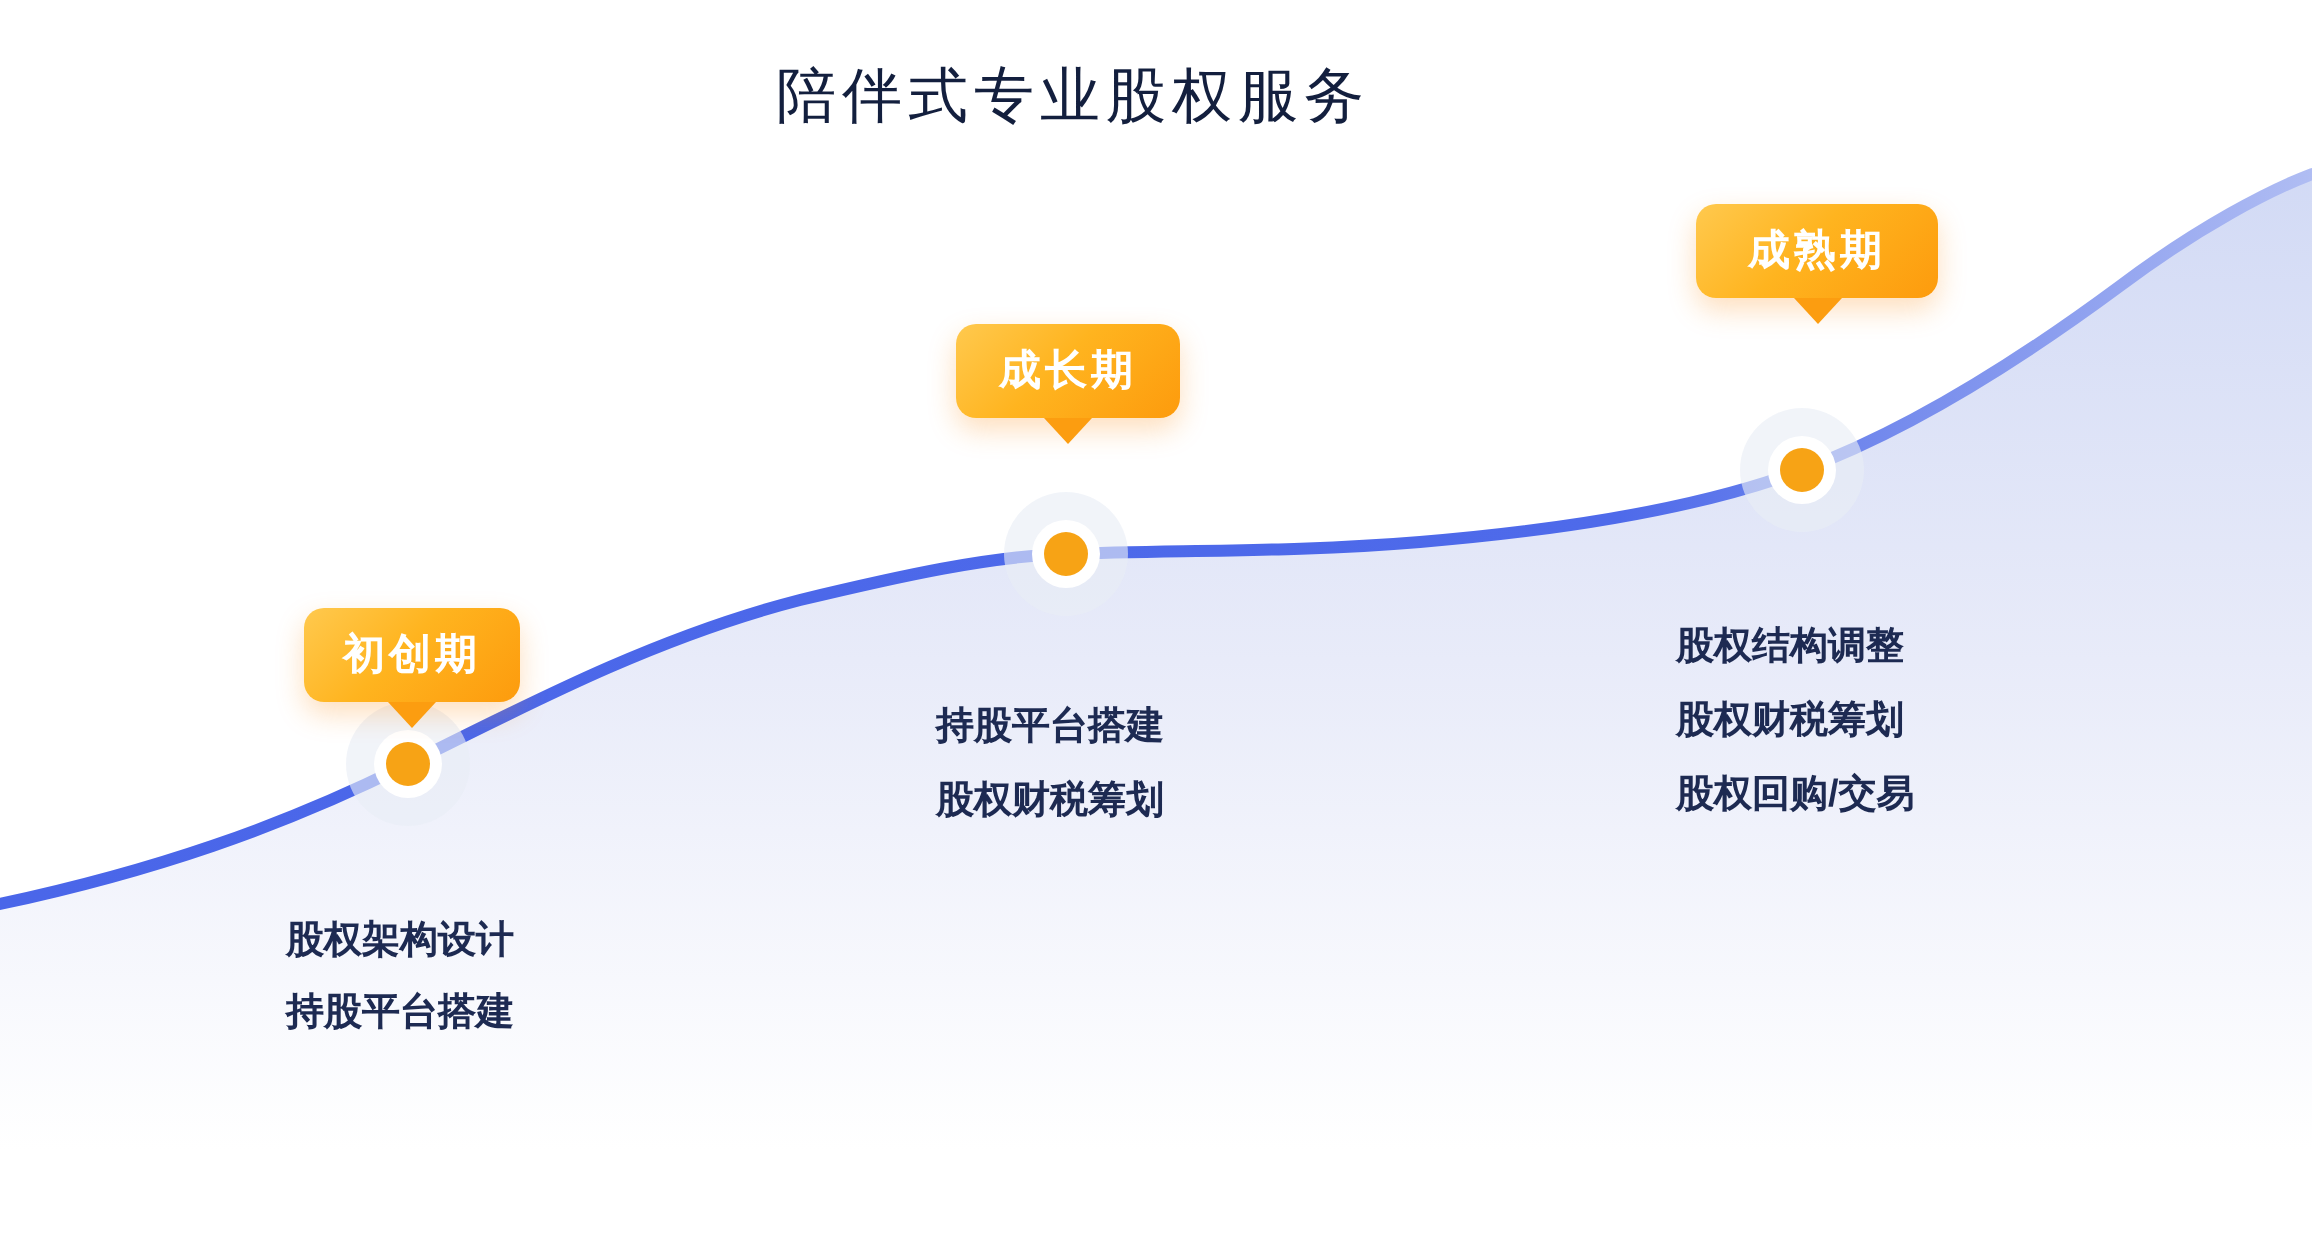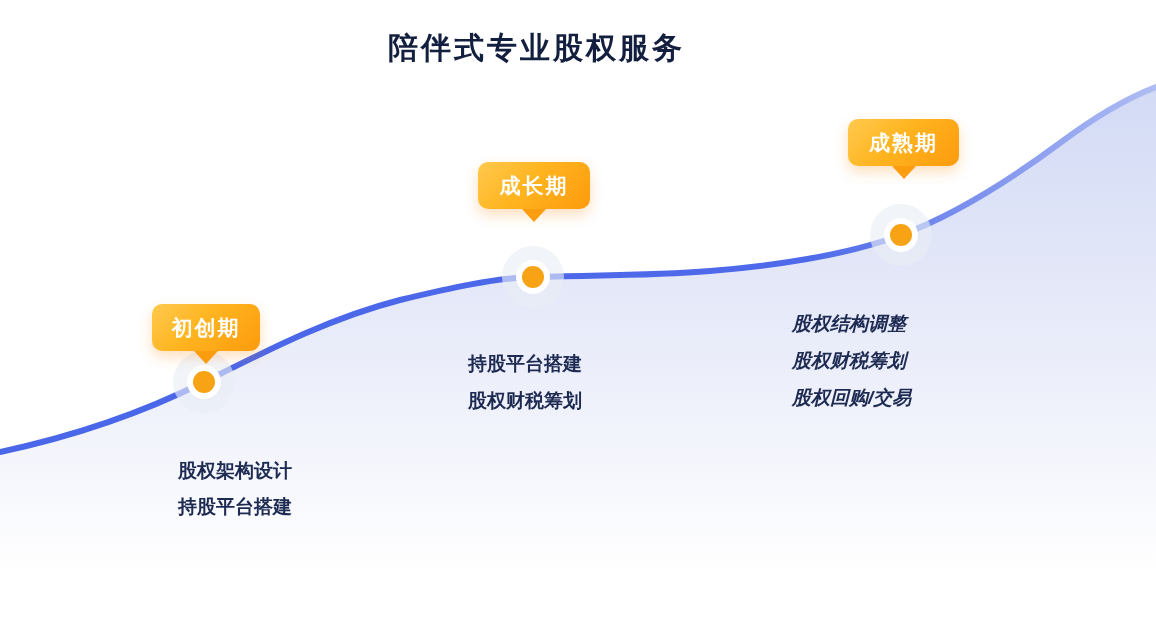--- a/index.html
+++ b/index.html
@@ -9,21 +9,21 @@
   }
   .canvas{
     position:relative;
     width:1156px;height:628px;
     overflow:hidden;
     background:#ffffff;
   }
   .curve-svg{position:absolute;left:0;top:0;width:1156px;height:628px;display:block;}
   .page-title{
     position:absolute;left:388px;top:28px;
-    font-size:30px;font-weight:bold;letter-spacing:3px;
+    font-size:30px;font-weight:normal;letter-spacing:3px;
     color:#131f3e;white-space:nowrap;
   }
   .stage-badge{
     position:absolute;
     height:47px;line-height:47px;
     text-align:center;
     border-radius:10px;
     background:linear-gradient(135deg,#ffc94e 0%,#ffb41f 45%,#fd9b0d 100%);
     color:#ffffff;font-size:21px;font-weight:bold;letter-spacing:2px;
     box-shadow:0 6px 14px rgba(250,140,22,0.28);
@@ -31,32 +31,32 @@
   .stage-badge .tail{
     position:absolute;left:50%;top:100%;
     transform:translateX(-50%);
     width:0;height:0;
     border-left:12px solid transparent;
     border-right:12px solid transparent;
     border-top:13px solid #fc9d10;
   }
   #badge-1{left:152px;top:268px;width:108px;margin-top:36px;}
   #badge-2{left:478px;top:162px;width:112px;}
-  #badge-3{left:848px;top:119px;width:111px;}
+  #badge-3{left:848px;top:102px;width:121px;}
   .service-list{
     position:absolute;
     margin:0;padding:0;list-style:none;
     color:#1d2a52;font-size:19px;font-weight:600;
     white-space:nowrap;
   }
   #list-1{left:143px;top:453px;}
-  #list-1 li{line-height:36px;margin-left:35px;}
+  #list-1 li{line-height:36px;}
   #list-2{left:468px;top:345px;}
   #list-2 li{line-height:37px;}
-  #list-3{left:792px;top:305px;font-style:italic;}
+  #list-3{left:838px;top:305px;}
   #list-3 li{line-height:37px;}
 </style>
 </head>
 <body>
 
 <div class="canvas">
 
   <svg class="curve-svg" viewBox="0 0 1156 628" xmlns="http://www.w3.org/2000/svg">
     <defs>
       <linearGradient id="fillGrad" gradientUnits="userSpaceOnUse" x1="0" y1="85" x2="0" y2="575">

